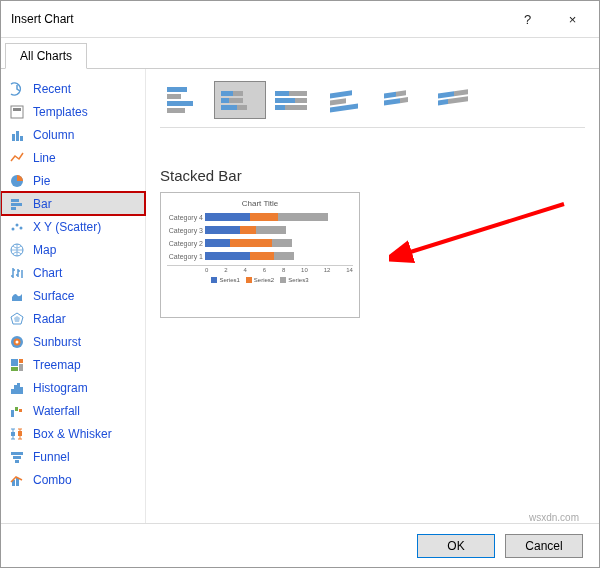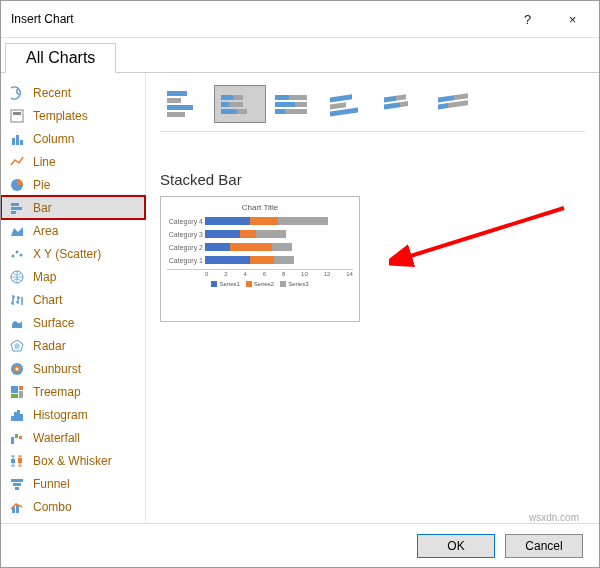--- a/index.html
+++ b/index.html
@@ -2,24 +2,24 @@
 <html><head>
   <meta charset="utf-8">
   <style>
     * { box-sizing: border-box; margin: 0; padding: 0; font-family: "Segoe UI", Tahoma, sans-serif; }
     body { width: 600px; height: 568px; background: #fff; }
     .dialog { width: 600px; height: 568px; border: 1px solid #999; display: flex; flex-direction: column; position: relative; }
     .titlebar { height: 37px; display: flex; align-items: center; padding: 0 4px 0 10px; border-bottom: 1px solid #ddd; }
     .title { font-size: 12px; flex: 1; }
     .titlebar-btn { width: 45px; height: 30px; display: flex; align-items: center; justify-content: center; font-size: 13px; color: #222; }
     .tabs { display: flex; padding: 4px 4px 0 4px; border-bottom: 1px solid #ccc; }
-    .tab { font-size: 16px; padding: 5px 20px; border: 1px solid #ccc; border-bottom: 1px solid #fff; background: #fff; position: relative; top: 1px; }
+    .tab { font-size: 12px; padding: 5px 14px; border: 1px solid #ccc; border-bottom: 1px solid #fff; background: #fff; position: relative; top: 1px; }
     .body { flex: 1; display: flex; overflow: hidden; }
     .sidebar { width: 145px; border-right: 1px solid #e8e8e8; padding-top: 8px; }
-    .side-item { display: flex; align-items: center; gap: 8px; height: 23px; padding: 0 8px; font-size: 12px; color: #a16207; cursor: pointer; }
+    .side-item { display: flex; align-items: center; gap: 8px; height: 23px; padding: 0 8px; font-size: 12px; color: #1d4ed8; cursor: pointer; }
     .side-item.selected { background: #e0e0e0; outline: 2px solid #c00000; outline-offset: -1px; }
     .side-item .icn { width: 16px; height: 16px; display: flex; align-items: center; justify-content: center; }
     .main { flex: 1; padding: 12px 14px; position: relative; }
     .subtype-row { display: flex; gap: 2px; border-bottom: 1px solid #ddd; padding-bottom: 8px; margin-bottom: 10px; }
     .subtype { width: 52px; height: 38px; border: 1px solid transparent; display:flex; align-items:center; justify-content:center; }
     .subtype.selected { background: #cfcfcf; border: 1px solid #888; }
     .section-title { font-size: 15px; color: #333; margin-bottom: 8px; margin-top: 39px; }
     .preview-box { width: 200px; height: 126px; border: 1px solid #bbb; padding: 6px; position: relative; }
     .preview-title { text-align: center; font-size: 8px; color: #555; margin-bottom: 4px; }
     .bars-area { padding-left: 38px; }
@@ -107,28 +107,20 @@
               <rect x="1" y="2" width="8" height="3" fill="#5b9bd5"></rect>
               <rect x="1" y="6" width="11" height="3" fill="#5b9bd5"></rect>
               <rect x="1" y="10" width="5" height="3" fill="#5b9bd5"></rect>
             </svg>
           </span>
           <span>Bar</span>
         </div>
       <div class="side-item">
           <span class="icn">
             <svg width="14" height="14">
-              <path d="M1 12 L4 4 L8 8 L13 3 L13 12 Z" fill="#5b9bd5"></path>
-            </svg>
-          </span>
-          <span>Area</span>
-        </div>
-      <div class="side-item">
-          <span class="icn">
-            <svg width="14" height="14">
               <circle cx="3" cy="9" r="1.5" fill="#5b9bd5"></circle>
               <circle cx="7" cy="5" r="1.5" fill="#5b9bd5"></circle>
               <circle cx="11" cy="8" r="1.5" fill="#5b9bd5"></circle>
             </svg>
           </span>
           <span>X Y (Scatter)</span>
         </div>
       <div class="side-item">
           <span class="icn">
             <svg width="14" height="14">

